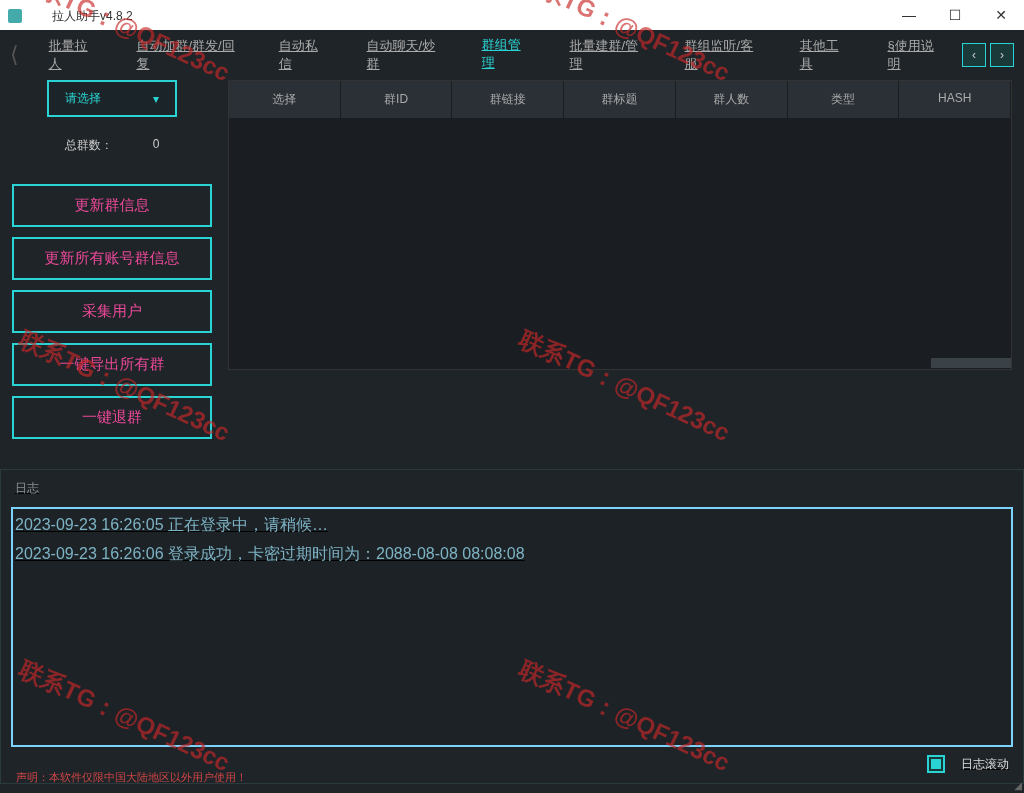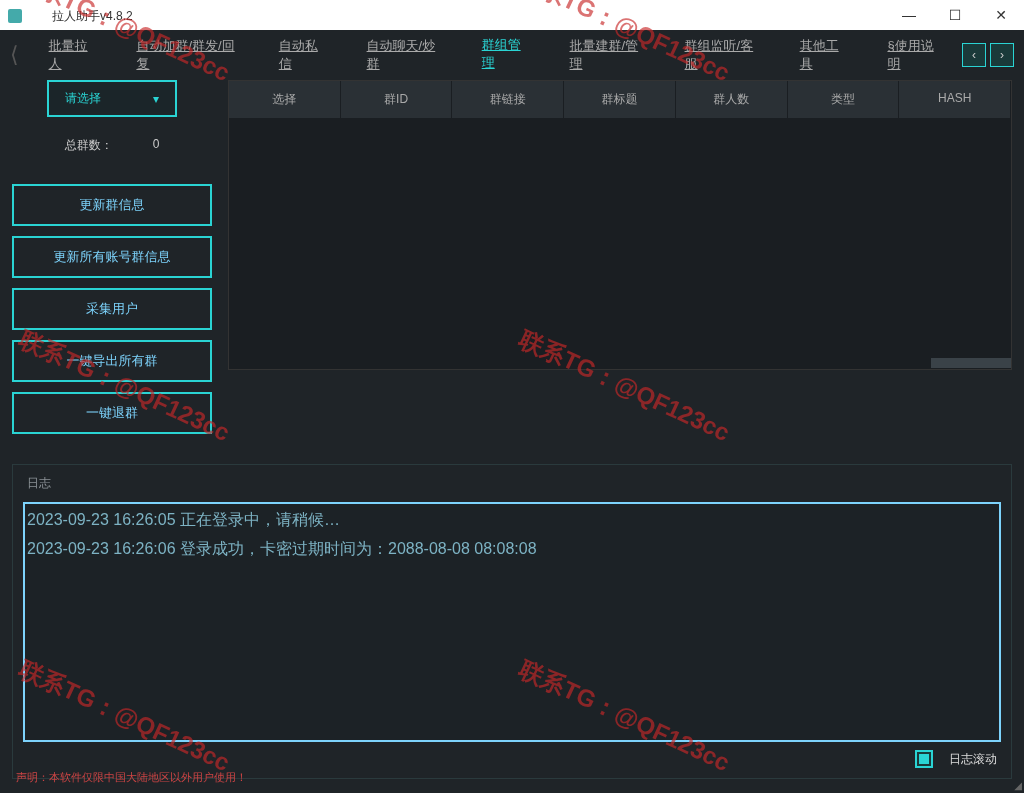--- a/index.html
+++ b/index.html
@@ -14,27 +14,27 @@
 .paren-l { color: #555; font-size: 22px; margin-right: 10px; }
 .tab { color: #aaa; font-size: 13px; padding: 8px 12px; margin: 0 8px; cursor: pointer; text-decoration: underline; }
 .tab.active { color: #2ad4d4; border-bottom: 3px solid #2ad4d4; }
 .nav-arrows { margin-left: auto; display: flex; gap: 4px; }
 .nav-arrow { width: 24px; height: 24px; border: 1px solid #2ad4d4; background: #1a3a3a; display: flex; align-items: center; justify-content: center; color: #ccc; font-size: 12px; }
 .main-area { display: flex; padding: 0 12px; gap: 16px; }
 .sidebar { width: 200px; display: flex; flex-direction: column; gap: 10px; }
 .select-box { border: 2px solid #2ad4d4; background: #1b2529; color: #2ad4d4; font-size: 12px; padding: 8px 16px; display: flex; justify-content: space-between; align-items: center; width: 130px; margin-left: auto; margin-right: auto; margin-bottom: 10px; }
 .select-box .chev { color: #2ad4d4; }
 .count-row { display: flex; justify-content: center; gap: 40px; color: #ccc; font-size: 12px; margin-bottom: 20px; }
-.side-btn { border: 2px solid #2ad4d4; color: #7dd3fc; background: transparent; padding: 10px 0; font-size: 13px; text-align: center; cursor: pointer; }
+.side-btn { border: 2px solid #2ad4d4; color: #ec4899; background: transparent; padding: 10px 0; font-size: 15px; text-align: center; cursor: pointer; }
 .table-area { flex: 1; border: 1px solid #333; background: #1a1e22; height: 290px; position: relative; }
 .table-header { display: flex; background: #2a3035; }
 .th { flex: 1; text-align: center; color: #aaa; font-size: 12px; padding: 10px 0; border-right: 1px solid #1a1e22; }
 .table-scroll { position: absolute; bottom: 0; left: 0; right: 0; height: 12px; background: #1a1e22; }
 .table-scroll-thumb { position: absolute; right: 0; width: 80px; height: 10px; background: #3a4248; top: 1px; }
-.log-section { margin: 30px 12px 0; border: 1px solid #2a3a3d; padding: 10px; }
+.log-section { margin: 30px 0 0; border: 1px solid #2a3a3d; padding: 10px; text-decoration: underline; }
 .log-title { color: #8a9095; font-size: 12px; margin-bottom: 10px; padding-left: 4px; }
 .log-box { border: 2px solid #7dd3fc; background: #1c2226; height: 240px; padding: 2px; color: #7db3c4; font-size: 16px; line-height: 1.8; }
 .log-footer { display: flex; justify-content: flex-end; align-items: center; gap: 16px; padding: 8px 4px 0; }
 .checkbox { width: 18px; height: 18px; border: 2px solid #2ad4d4; background: #1a3a3a; display: flex; align-items: center; justify-content: center; }
 .checkbox-inner { width: 10px; height: 10px; background: #2ad4d4; }
 .log-scroll-label { color: #ddd; font-size: 12px; }
 .disclaimer { position: absolute; bottom: 8px; left: 16px; color: #c44; font-size: 11px; }
 .resize { position: absolute; bottom: 2px; right: 2px; color: #666; font-size: 10px; }
 .watermark { position: absolute; color: rgba(200,40,40,0.65); font-size: 24px; font-weight: bold; pointer-events: none; transform: rotate(25deg); }
 </style>

